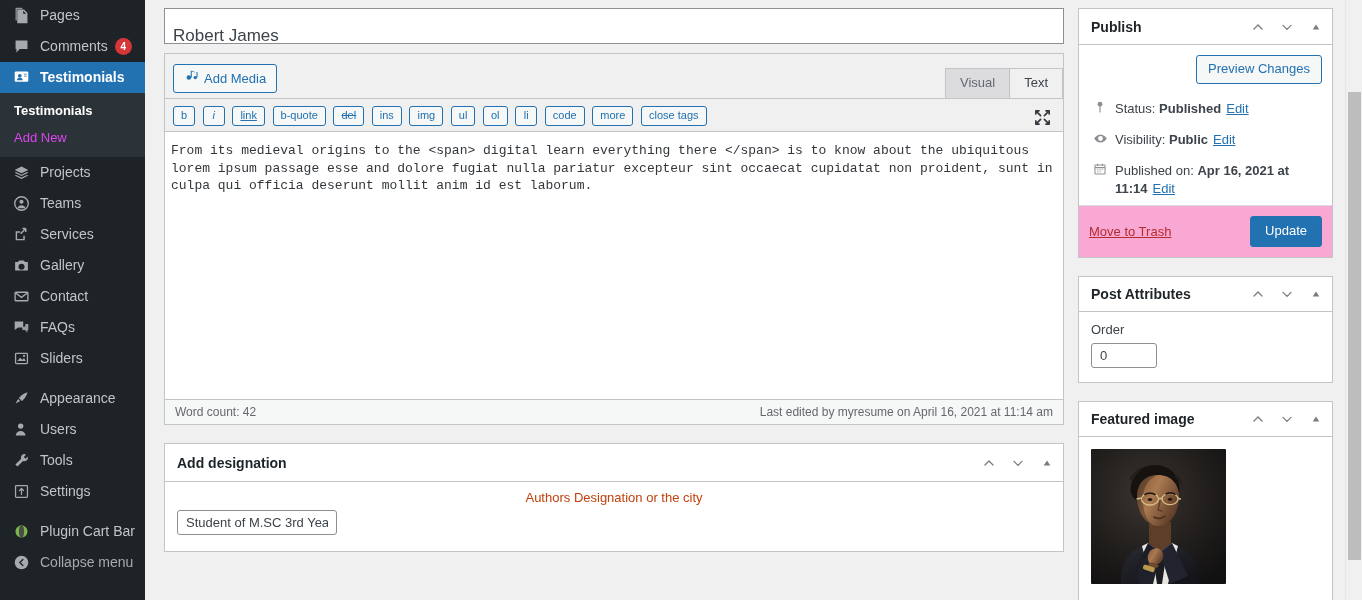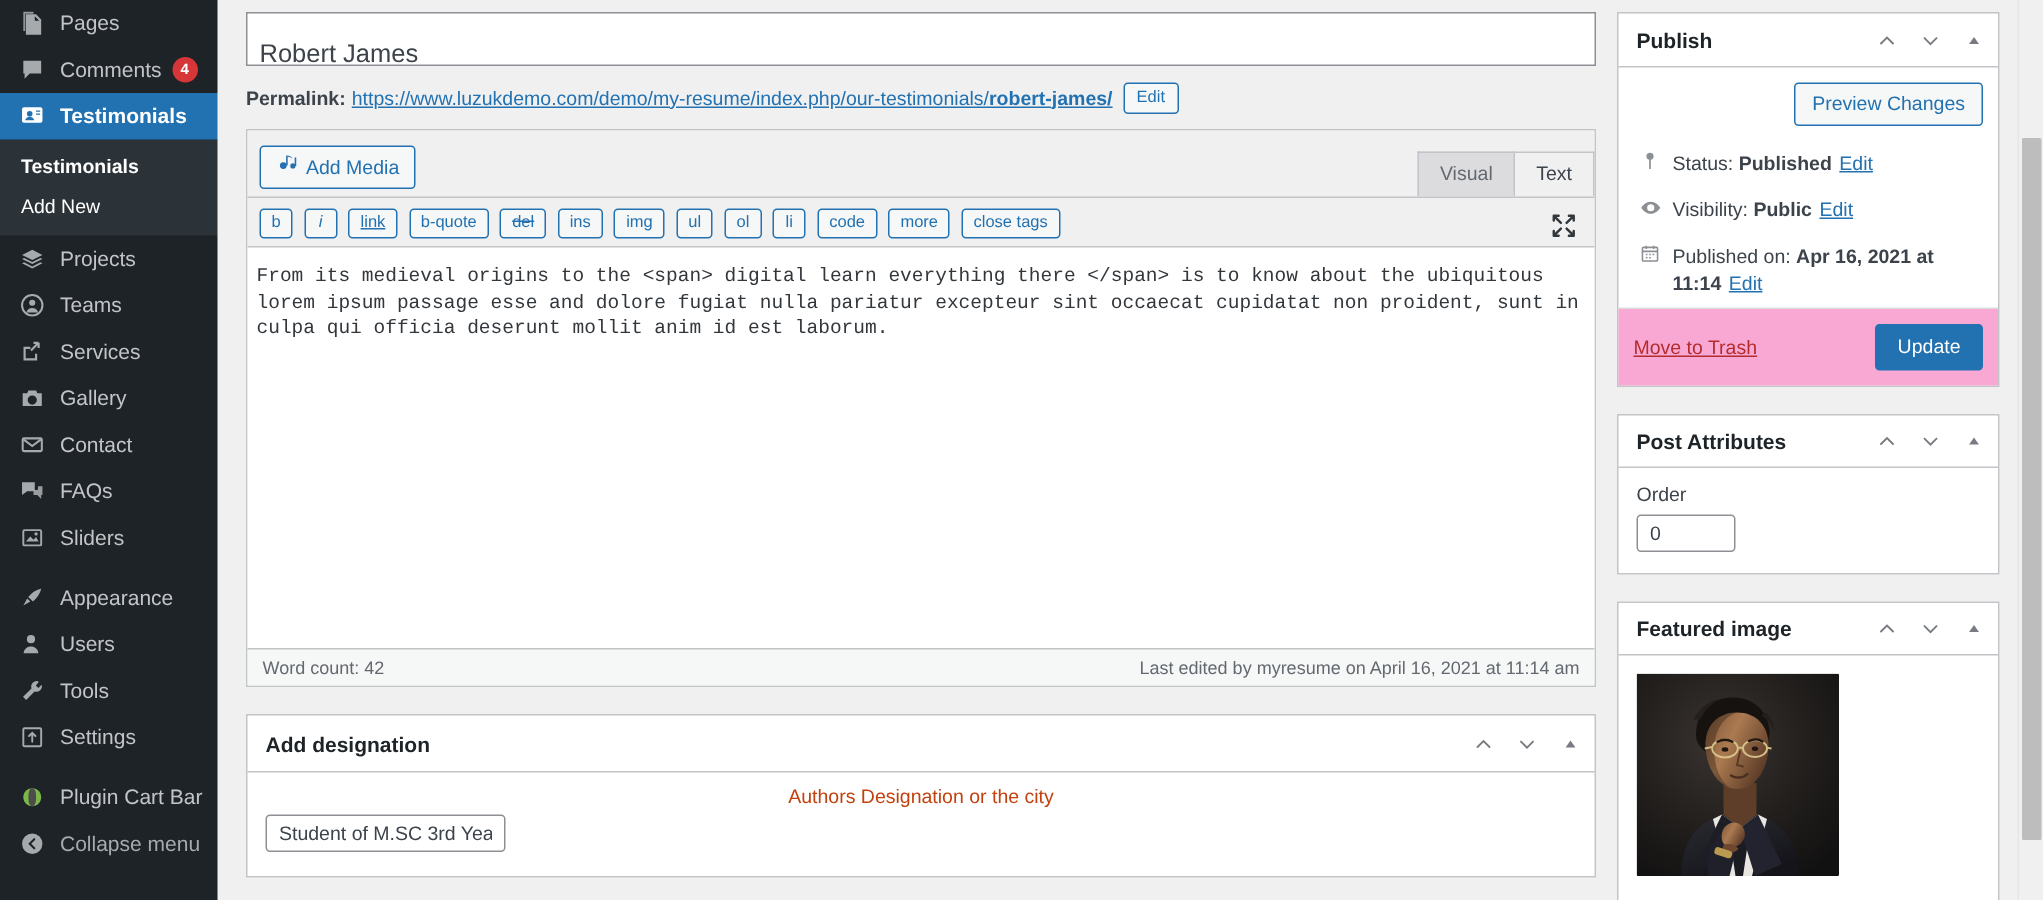--- a/index.html
+++ b/index.html
@@ -57,21 +57,21 @@
   }
   .menu-sep { height: 9px; }
   .submenu {
     background: #2c3338;
     padding: 4px 0 6px 0;
   }
   .submenu-item {
     display: block;
     padding: 5px 0 5px 14px;
     font-size: 13px;
-    color: #ffffff;
+    color: #d946ef;
     line-height: 17px;
     cursor: pointer;
   }
   .submenu-item.current { color: #fff; font-weight: 700; }
   .badge {
     display: inline-block;
     min-width: 17px; height: 17px;
     margin-left: 7px;
     padding: 0 5px;
     background: #d63638;
@@ -576,25 +576,20 @@
   </div>
 
   <div id="wpbody">
 
     <div id="content-col">
 
       <div id="titlewrap">
         <input id="title" type="text" value="Robert James" placeholder="Add title" style="">
       </div>
 
-      <div id="permalink-row">
-        <span class="pl-label">Permalink:</span>
-        <span class="pl-link"><span>https://www.luzukdemo.com/demo/my-resume/index.php/our-testimonials/</span><b>robert-james/</b></span>
-        <span class="small-btn">Edit</span>
-      </div>
 
       <div id="postdivrich">
 
         <div id="wp-content-editor-tools">
           <span id="insert-media-button">
             <span>
               <svg width="15" height="15" viewBox="0 0 20 20" fill="#2271b1">
                   <circle cx="6.5" cy="12.5" r="3"></circle>
                   <path d="M9 3.5h1.4v9H9z"></path>
                   <path d="M10.4 3.5c2.2.3 3.6 1.3 4.2 2.9-1-1-2.4-1.6-4.2-1.7v-1.2z"></path>

